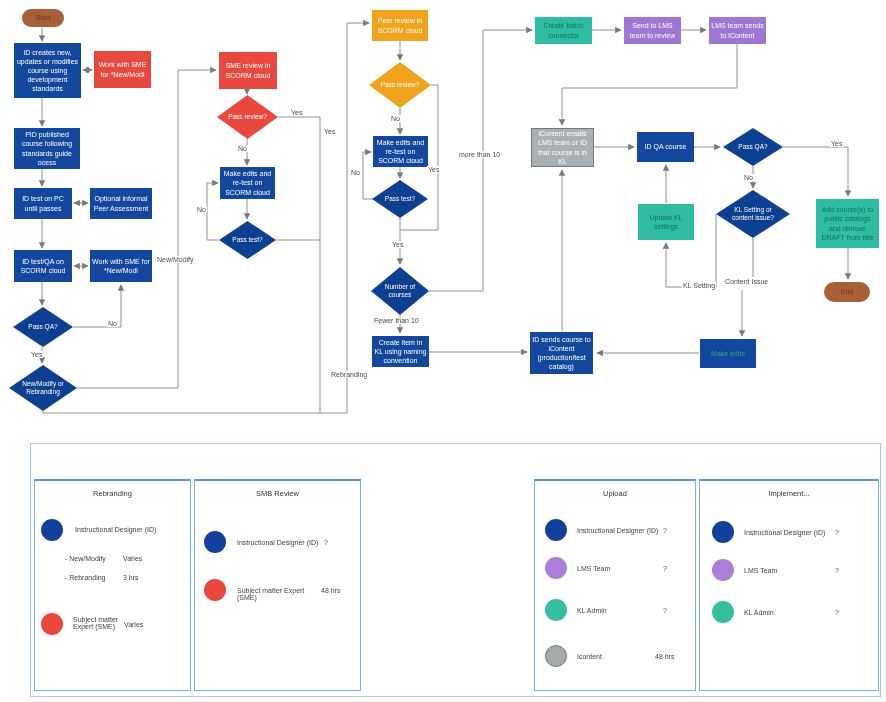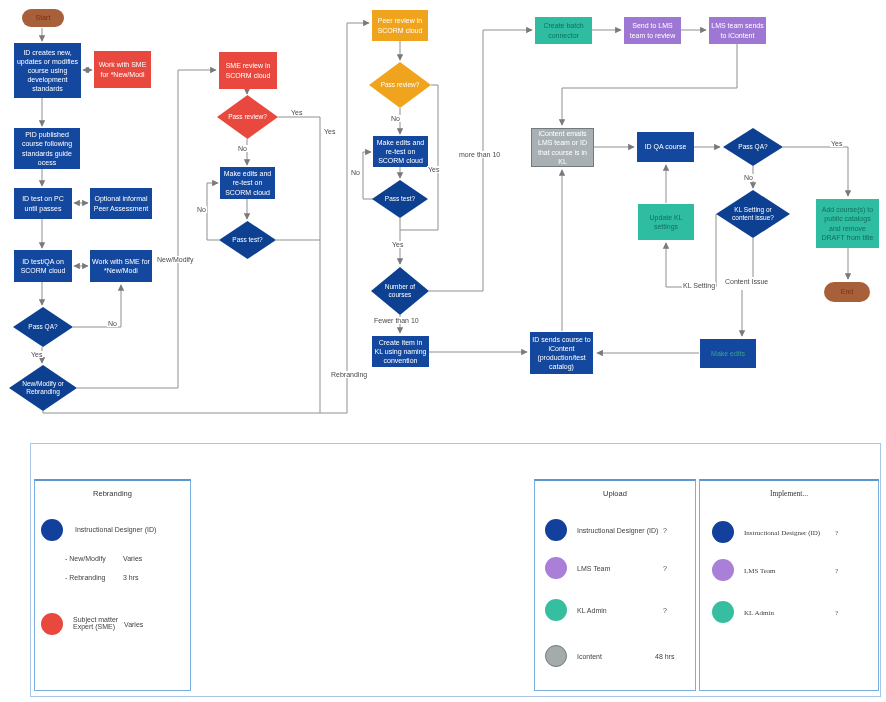--- a/index.html
+++ b/index.html
@@ -220,39 +220,48 @@
       <div class="ilabel" style="left:40px;top:45px;width:110px;">Instructional Designer (ID)</div>
       <div class="ilabel" style="left:30px;top:74px;">- New/Modify</div>
       <div class="ival" style="left:88px;top:74px;">Varies</div>
       <div class="ilabel" style="left:30px;top:93px;">- Rebranding</div>
       <div class="ival" style="left:88px;top:93px;">3 hrs</div>
       <div class="dot dot-red" style="left:6px;top:132px;"></div>
       <div class="ilabel" style="left:38px;top:135px;width:52px;">Subject matter Expert (SME)</div>
       <div class="ival" style="left:89px;top:140px;">Varies</div>
     </div>
 
+    <div class="lane" style="left:163px;width:167px;">
+      <div class="lane-h">SMB Review</div>
+      <div class="dot dot-blue" style="left:9px;top:50px;"></div>
+      <div class="ilabel" style="left:42px;top:58px;width:88px;">Instructional Designer (ID)</div>
+      <div class="ival" style="left:129px;top:58px;">?</div>
+      <div class="dot dot-red" style="left:9px;top:98px;"></div>
+      <div class="ilabel" style="left:42px;top:106px;width:84px;">Subject matter Expert (SME)</div>
+      <div class="ival" style="left:126px;top:106px;">48 hrs</div>
+    </div>
 
 
     <div class="lane" style="left:503px;width:162px;">
       <div class="lane-h">Upload</div>
       <div class="dot dot-blue" style="left:10px;top:38px;"></div>
       <div class="ilabel" style="left:42px;top:46px;width:86px;">Instructional Designer (ID)</div>
       <div class="ival" style="left:128px;top:46px;">?</div>
       <div class="dot dot-purple" style="left:10px;top:76px;"></div>
       <div class="ilabel" style="left:42px;top:84px;">LMS Team</div>
       <div class="ival" style="left:128px;top:84px;">?</div>
       <div class="dot dot-teal" style="left:10px;top:118px;"></div>
       <div class="ilabel" style="left:42px;top:126px;">KL Admin</div>
       <div class="ival" style="left:128px;top:126px;">?</div>
       <div class="dot dot-gray" style="left:10px;top:164px;"></div>
       <div class="ilabel" style="left:42px;top:172px;">Icontent</div>
       <div class="ival" style="left:120px;top:172px;">48 hrs</div>
     </div>
 
-    <div class="lane" style="left:668px;width:180px;font-family:Liberation Serif, serif;">
+    <div class="lane" style="left:668px;width:180px;">
       <div class="lane-h">Implement...</div>
       <div class="dot dot-blue" style="left:12px;top:40px;"></div>
       <div class="ilabel" style="left:44px;top:48px;width:88px;">Instructional Designer (ID)</div>
       <div class="ival" style="left:135px;top:48px;">?</div>
       <div class="dot dot-purple" style="left:12px;top:78px;"></div>
       <div class="ilabel" style="left:44px;top:86px;">LMS Team</div>
       <div class="ival" style="left:135px;top:86px;">?</div>
       <div class="dot dot-teal" style="left:12px;top:120px;"></div>
       <div class="ilabel" style="left:44px;top:128px;">KL Admin</div>
       <div class="ival" style="left:135px;top:128px;">?</div>

